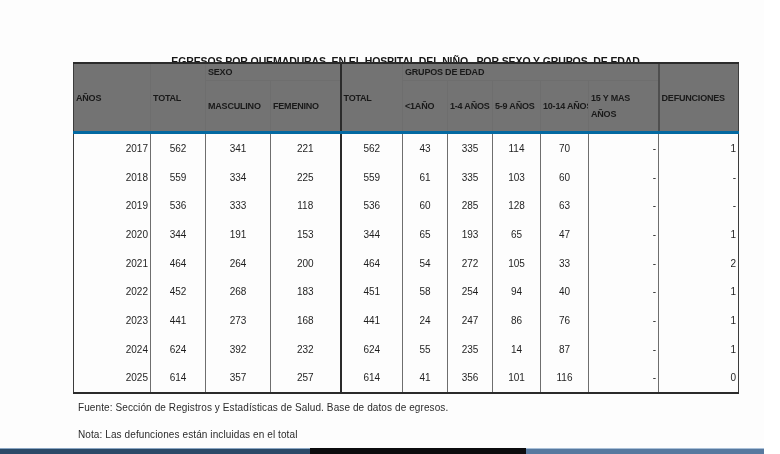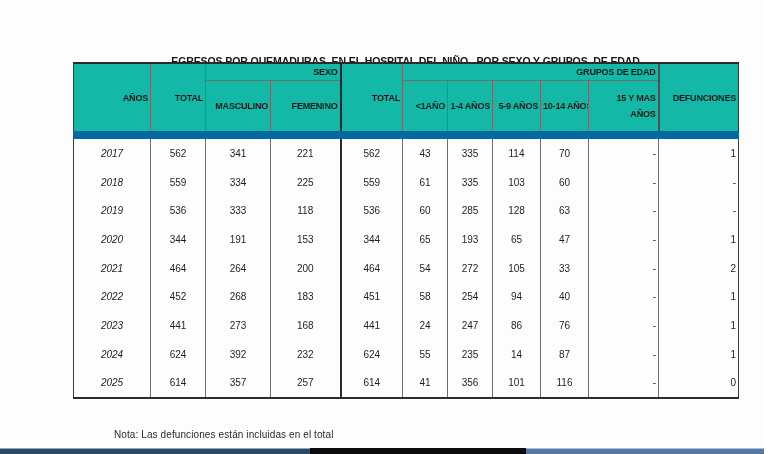--- a/index.html
+++ b/index.html
@@ -23,50 +23,50 @@
   }
   .stats th, .stats td {
     border:1px solid #6e6e6e;
     padding:0 2px;
     overflow:hidden;
   }
   
   .stats thead tr.grp th { border-top:2px solid #2b2b2b; height:16px; }
   .stats thead tr.sub th { height:50px; }
   .stats thead tr.sub th,
-  .stats thead th.span2 { border-bottom:8px solid #0369a1; }
+  .stats thead th.span2 { border-bottom:3px solid #0369a1; }
   .stats tbody tr:last-child td { border-bottom:2px solid #2b2b2b; }
   .stats th:first-child, .stats td:first-child { border-left:1px solid #3c3c3c; }
   .stats th:last-child,  .stats td:last-child  { border-right:1px solid #3c3c3c; }
   .b-thick { border-left:2px solid #2b2b2b !important; }
   .b-def   { border-left:2px solid #4f4f4f !important; }
 
   .stats thead th {
     font-weight:bold; font-size:9px; letter-spacing:-0.2px;
-    text-align:right; color:#191919; white-space:nowrap;
-    background:#14b8a6;
+    text-align:left; color:#191919; white-space:nowrap;
+    background:#737373;
   }
   .stats thead th.th-wrap { white-space:normal; line-height:16px; }
 
   .stats tbody td {
     border-top:none; border-bottom:none;
     font-size:10px; color:#1f1f1f; height:28.7px;
     background:#fdfdfd;
   }
   .c-num   { text-align:center; }
-  .c-anio  { text-align:center; padding-left:10px;font-style:italic; }
+  .c-anio  { text-align:right; padding-left:10px; }
   .c-right15  { text-align:right; padding-right:9px; }
   .c-rightdef { text-align:right; padding-right:20px; border-left:2px solid #4f4f4f; }
 
   .footnote {
     position:absolute; left:78px;
     font-size:10px; color:#2b2b2b; letter-spacing:0.1px;
   }
   .fn-fuente { top:402px; }
-  .fn-nota   { top:429px;margin-left:36px; }
+  .fn-nota   { top:429px; }
 
   .bottom-bar {
     position:absolute; left:0; right:0; bottom:0; height:6px;
     display:flex;
   }
   .bottom-bar .seg { height:100%; }
   .seg1 { width:310px; background:linear-gradient(to bottom,#8aa6c3 0 1px,#2c4a68 1px); }
   .seg2 { width:216px; background:#0c0c0e; }
   .seg3 { flex:1; background:linear-gradient(to bottom,#a9c0d8 0 1px,#57799f 1px); }
 </style>
@@ -227,20 +227,21 @@
           <td class="c-num">41</td>
           <td class="c-num">356</td>
           <td class="c-num">101</td>
           <td class="c-num">116</td>
           <td class="c-right15">-</td>
           <td class="c-rightdef">0</td>
         </tr>
       </tbody>
   </table>
 
+  <div class="footnote fn-fuente">Fuente: Sección de Registros y Estadísticas de Salud. Base de datos de egresos.</div>
   <div class="footnote fn-nota">Nota: Las defunciones están incluidas en el total</div>
 
   <div class="bottom-bar">
     <div class="seg seg1"></div>
     <div class="seg seg2"></div>
     <div class="seg seg3"></div>
   </div>
 
 </div>
 

